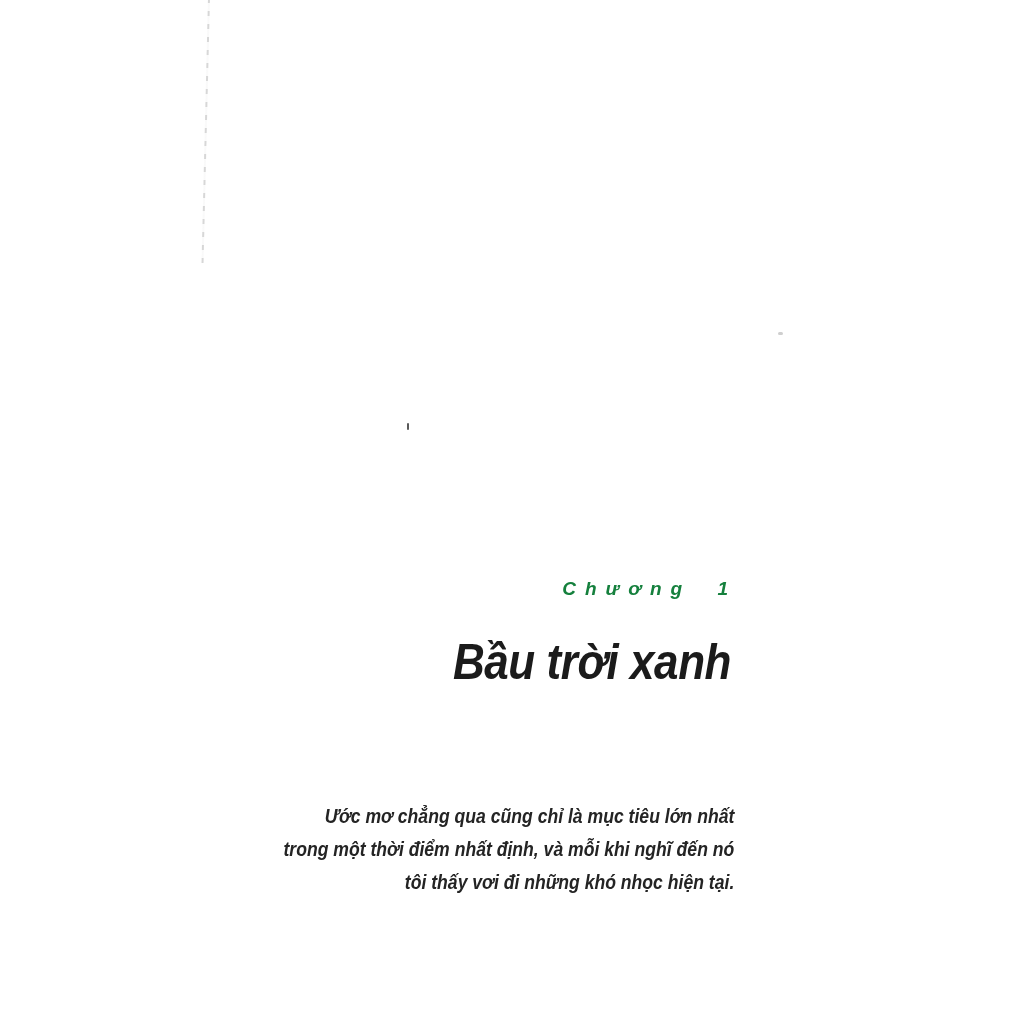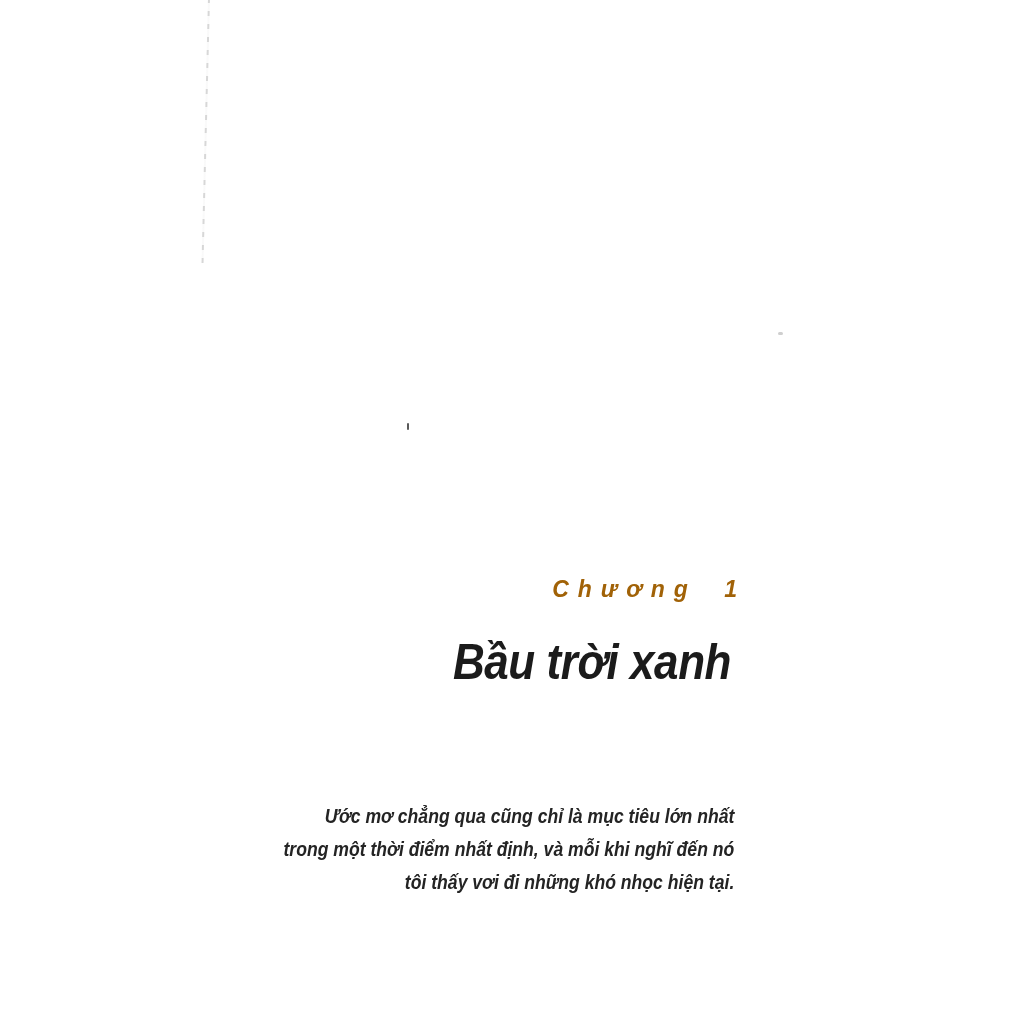--- a/index.html
+++ b/index.html
@@ -47,29 +47,29 @@
     top: 332px;
     width: 5px;
     height: 3px;
     background: #a0a0a0;
     opacity: 0.5;
     border-radius: 1.5px;
   }
   .chapter-label {
     position: absolute;
     top: 575px;
-    right: 287px;
+    right: 296px;
     margin-right: -9px; 
     font-style: italic;
     font-weight: 600;
-    font-size: 23px;
+    font-size: 19px;
     line-height: 28px;
     letter-spacing: 9px;
     word-spacing: 12px;
-    color: #a16207;
+    color: #15803d;
     white-space: nowrap;
   }
   .chapter-title {
     position: absolute;
     top: 633px;
     right: 293px;
     margin: 0;
     font-style: italic;
     font-weight: 700;
     font-size: 50px;

